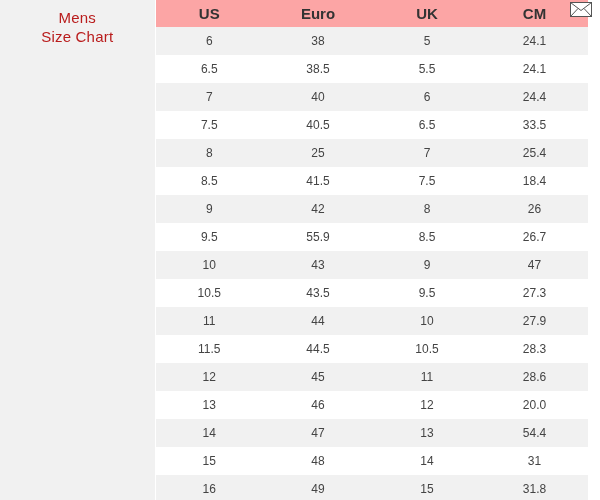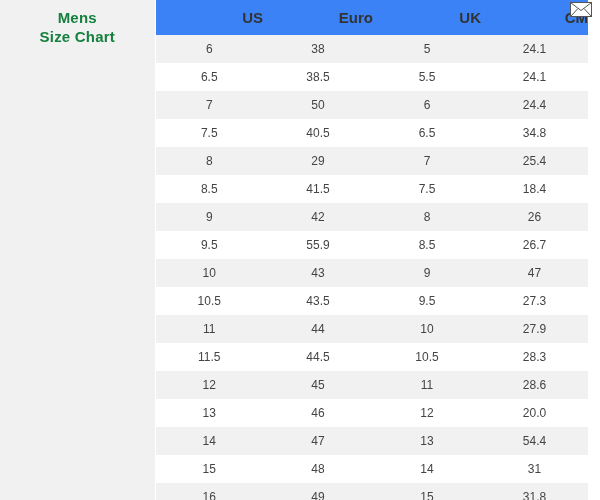--- a/index.html
+++ b/index.html
@@ -40,36 +40,36 @@
   }
   .title-cell {
     width: 155px;
     background: #f1f1f1;
     vertical-align: top;
     text-align: center;
     border-right: 1px solid #ffffff;
   }
   .title-text {
     font-size: 15px;
-    font-weight: bold;
-    color: #15803d;
+    font-weight: normal;
+    color: #b91c1c;
     line-height: 1.25;
     padding-top: 9px;
     letter-spacing: 0.2px;
   }
   .title-text span {
     display: block;
   }
   .hdr {
-    height: 35px;
+    height: 27px;
     font-size: 15px;
     font-weight: bold;
     color: #333333;
-    text-align: right;
-    background: #3b82f6;
+    text-align: center;
+    background: #fca5a5;
     vertical-align: middle;
   }
   .col-us { width: 108px; }
   .col-euro { width: 110px; }
   .col-uk { width: 108px; }
   .col-cm { width: 107px; }
   .data-cell {
     height: 28px;
     font-size: 12px;
     color: #444444;
@@ -121,33 +121,33 @@
           <td class="data-cell">24.1</td>
         </tr>
         <tr class="even">
           <td class="data-cell">6.5</td>
           <td class="data-cell">38.5</td>
           <td class="data-cell">5.5</td>
           <td class="data-cell">24.1</td>
         </tr>
         <tr class="odd">
           <td class="data-cell">7</td>
-          <td class="data-cell">50</td>
+          <td class="data-cell">40</td>
           <td class="data-cell">6</td>
           <td class="data-cell">24.4</td>
         </tr>
         <tr class="even">
           <td class="data-cell">7.5</td>
           <td class="data-cell">40.5</td>
           <td class="data-cell">6.5</td>
-          <td class="data-cell">34.8</td>
+          <td class="data-cell">33.5</td>
         </tr>
         <tr class="odd">
           <td class="data-cell">8</td>
-          <td class="data-cell">29</td>
+          <td class="data-cell">25</td>
           <td class="data-cell">7</td>
           <td class="data-cell">25.4</td>
         </tr>
         <tr class="even">
           <td class="data-cell">8.5</td>
           <td class="data-cell">41.5</td>
           <td class="data-cell">7.5</td>
           <td class="data-cell">18.4</td>
         </tr>
         <tr class="odd">

